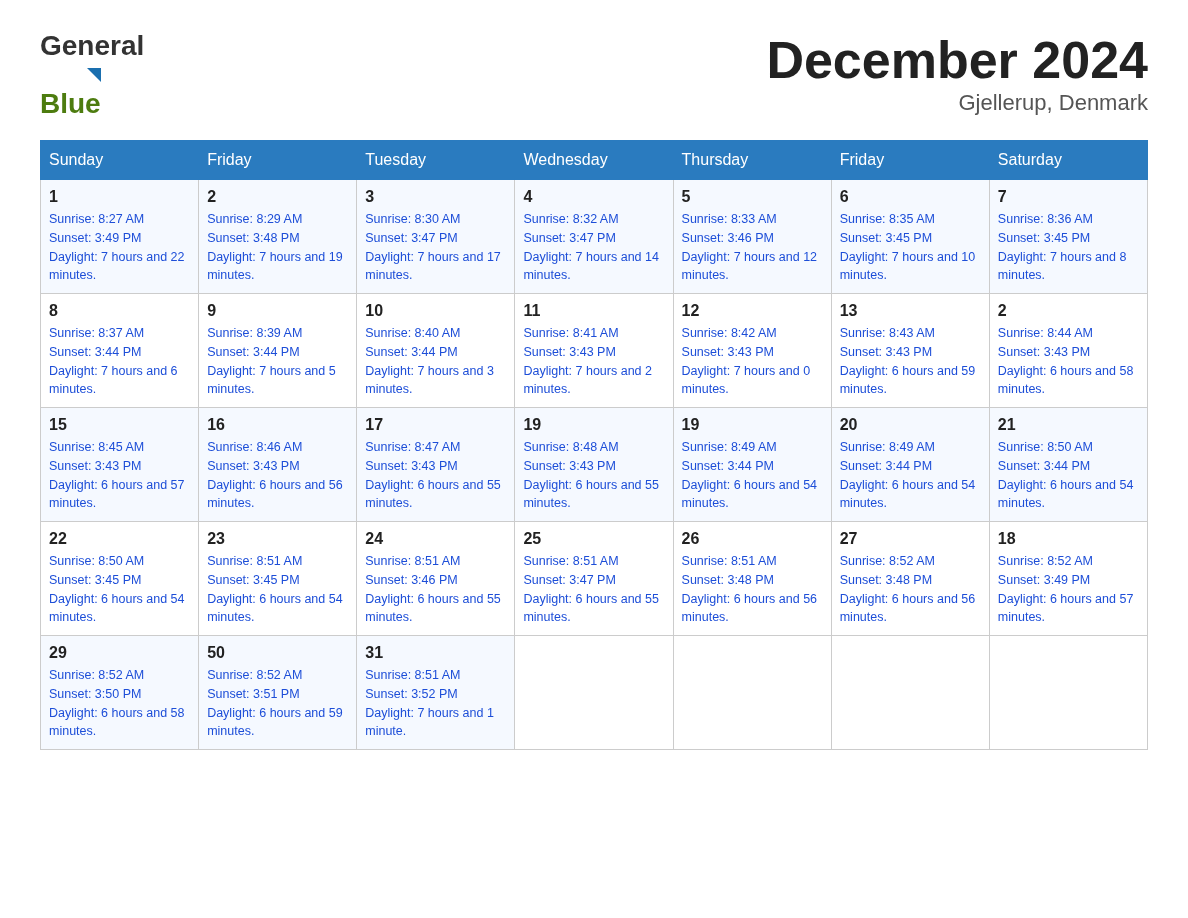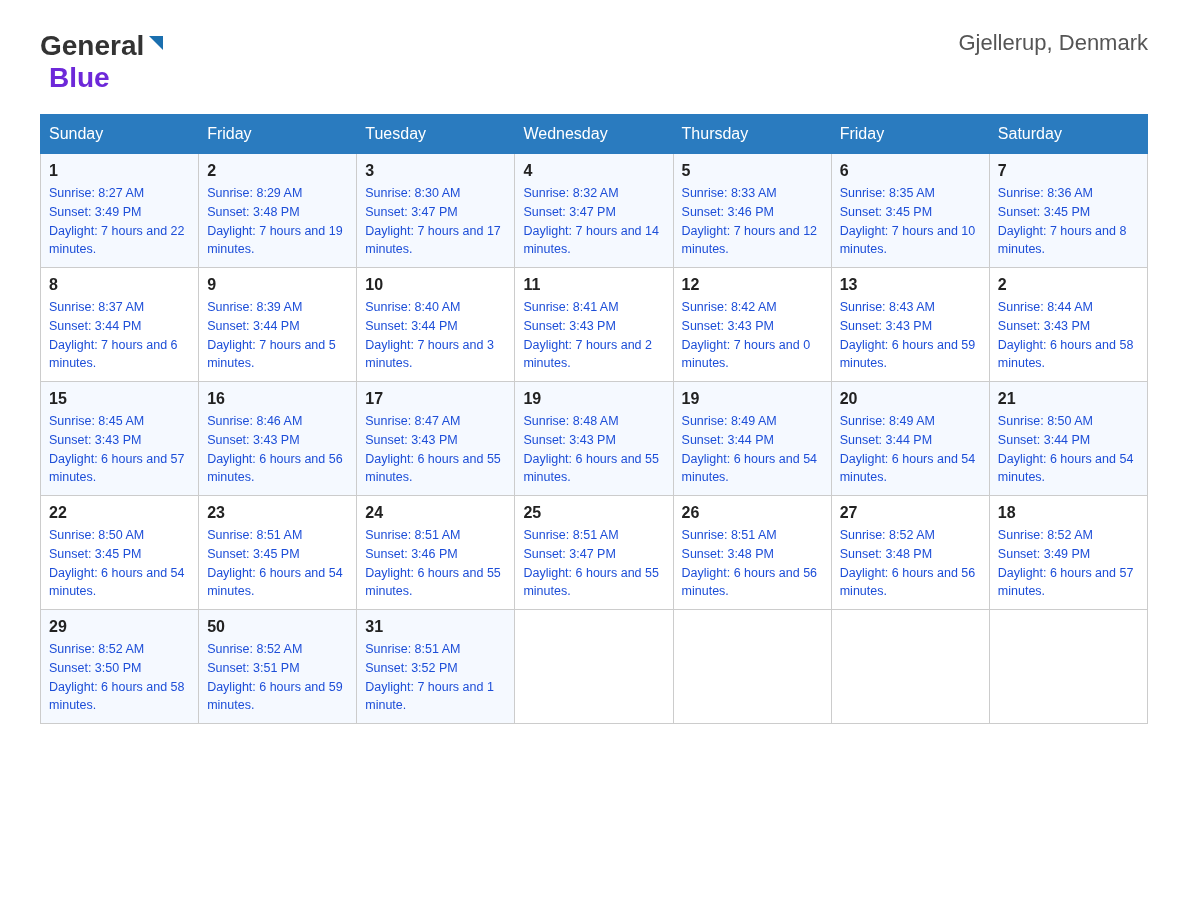--- a/index.html
+++ b/index.html
@@ -16,20 +16,22 @@
       align-items: flex-start;
       margin-bottom: 20px;
     }
     .logo {
       display: flex;
       flex-direction: column;
       align-items: flex-start;
     }
     .logo-line1 {
       display: flex;
+      align-items: center;
+      flex-direction: column;
     }
     .logo-line2 {
       display: flex;
       align-items: center;
     }
     .title-block {
       text-align: right;
     }
     .calendar-title {
       font-size: 52px;
@@ -90,24 +92,25 @@
   <div class="logo">
     <div class="logo-line1">
       <span style="font-size:28px;font-weight:bold;color:#333;">General</span>
       <span style="display:inline-block;margin-left:3px;margin-top:4px;">
         <svg width="18" height="18" viewBox="0 0 18 18">
           <polygon points="2,2 16,2 16,16" fill="#1a6faf"></polygon>
         </svg>
       </span>
     </div>
     <div class="logo-line2">
-      <span style="font-size:28px;font-weight:bold;color:#6d28d9;margin-left:9px;">Blue</span>
+      <span style="font-size:28px;font-weight:bold;color:#4d7c0f;">Blue</span>
     </div>
   </div>
   <div class="title-block">
+    <div class="calendar-title">December 2024</div>
     <div class="calendar-subtitle">Gjellerup, Denmark</div>
   </div>
 </div>
 
 <table class="calendar">
   <thead>
     <tr>
     <th>Sunday</th>
         <th>Friday</th>
         <th>Tuesday</th>

